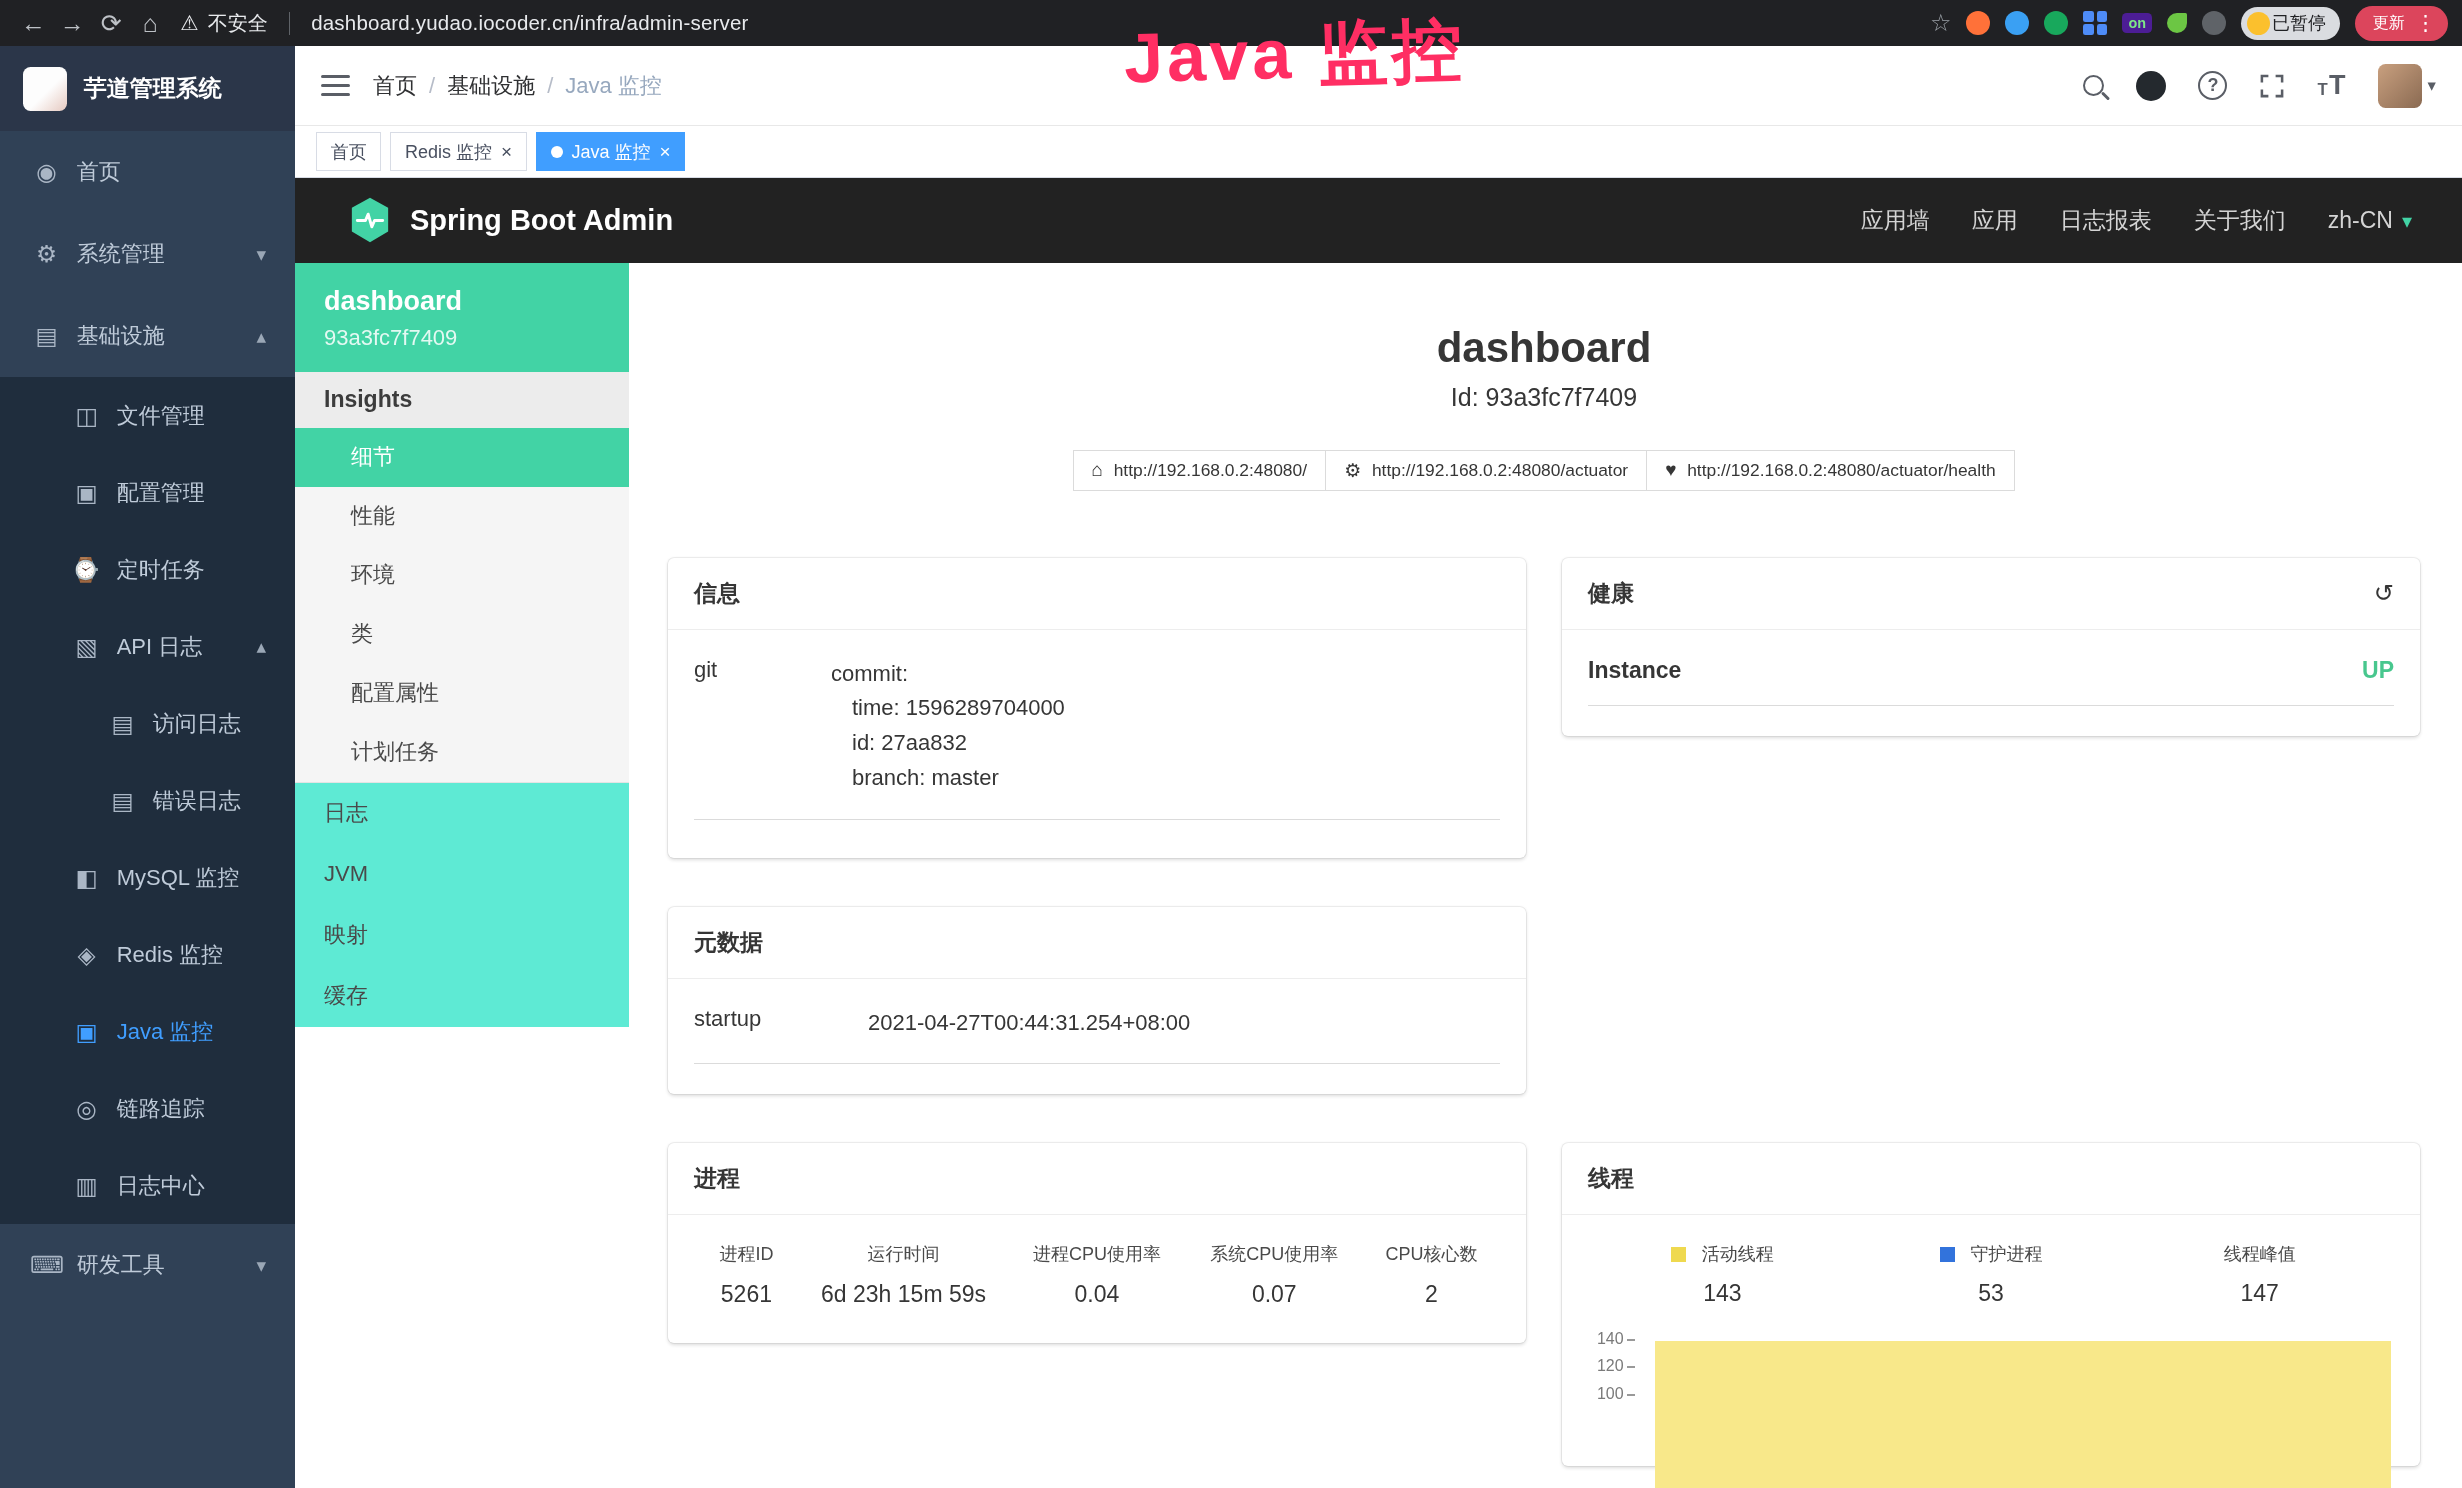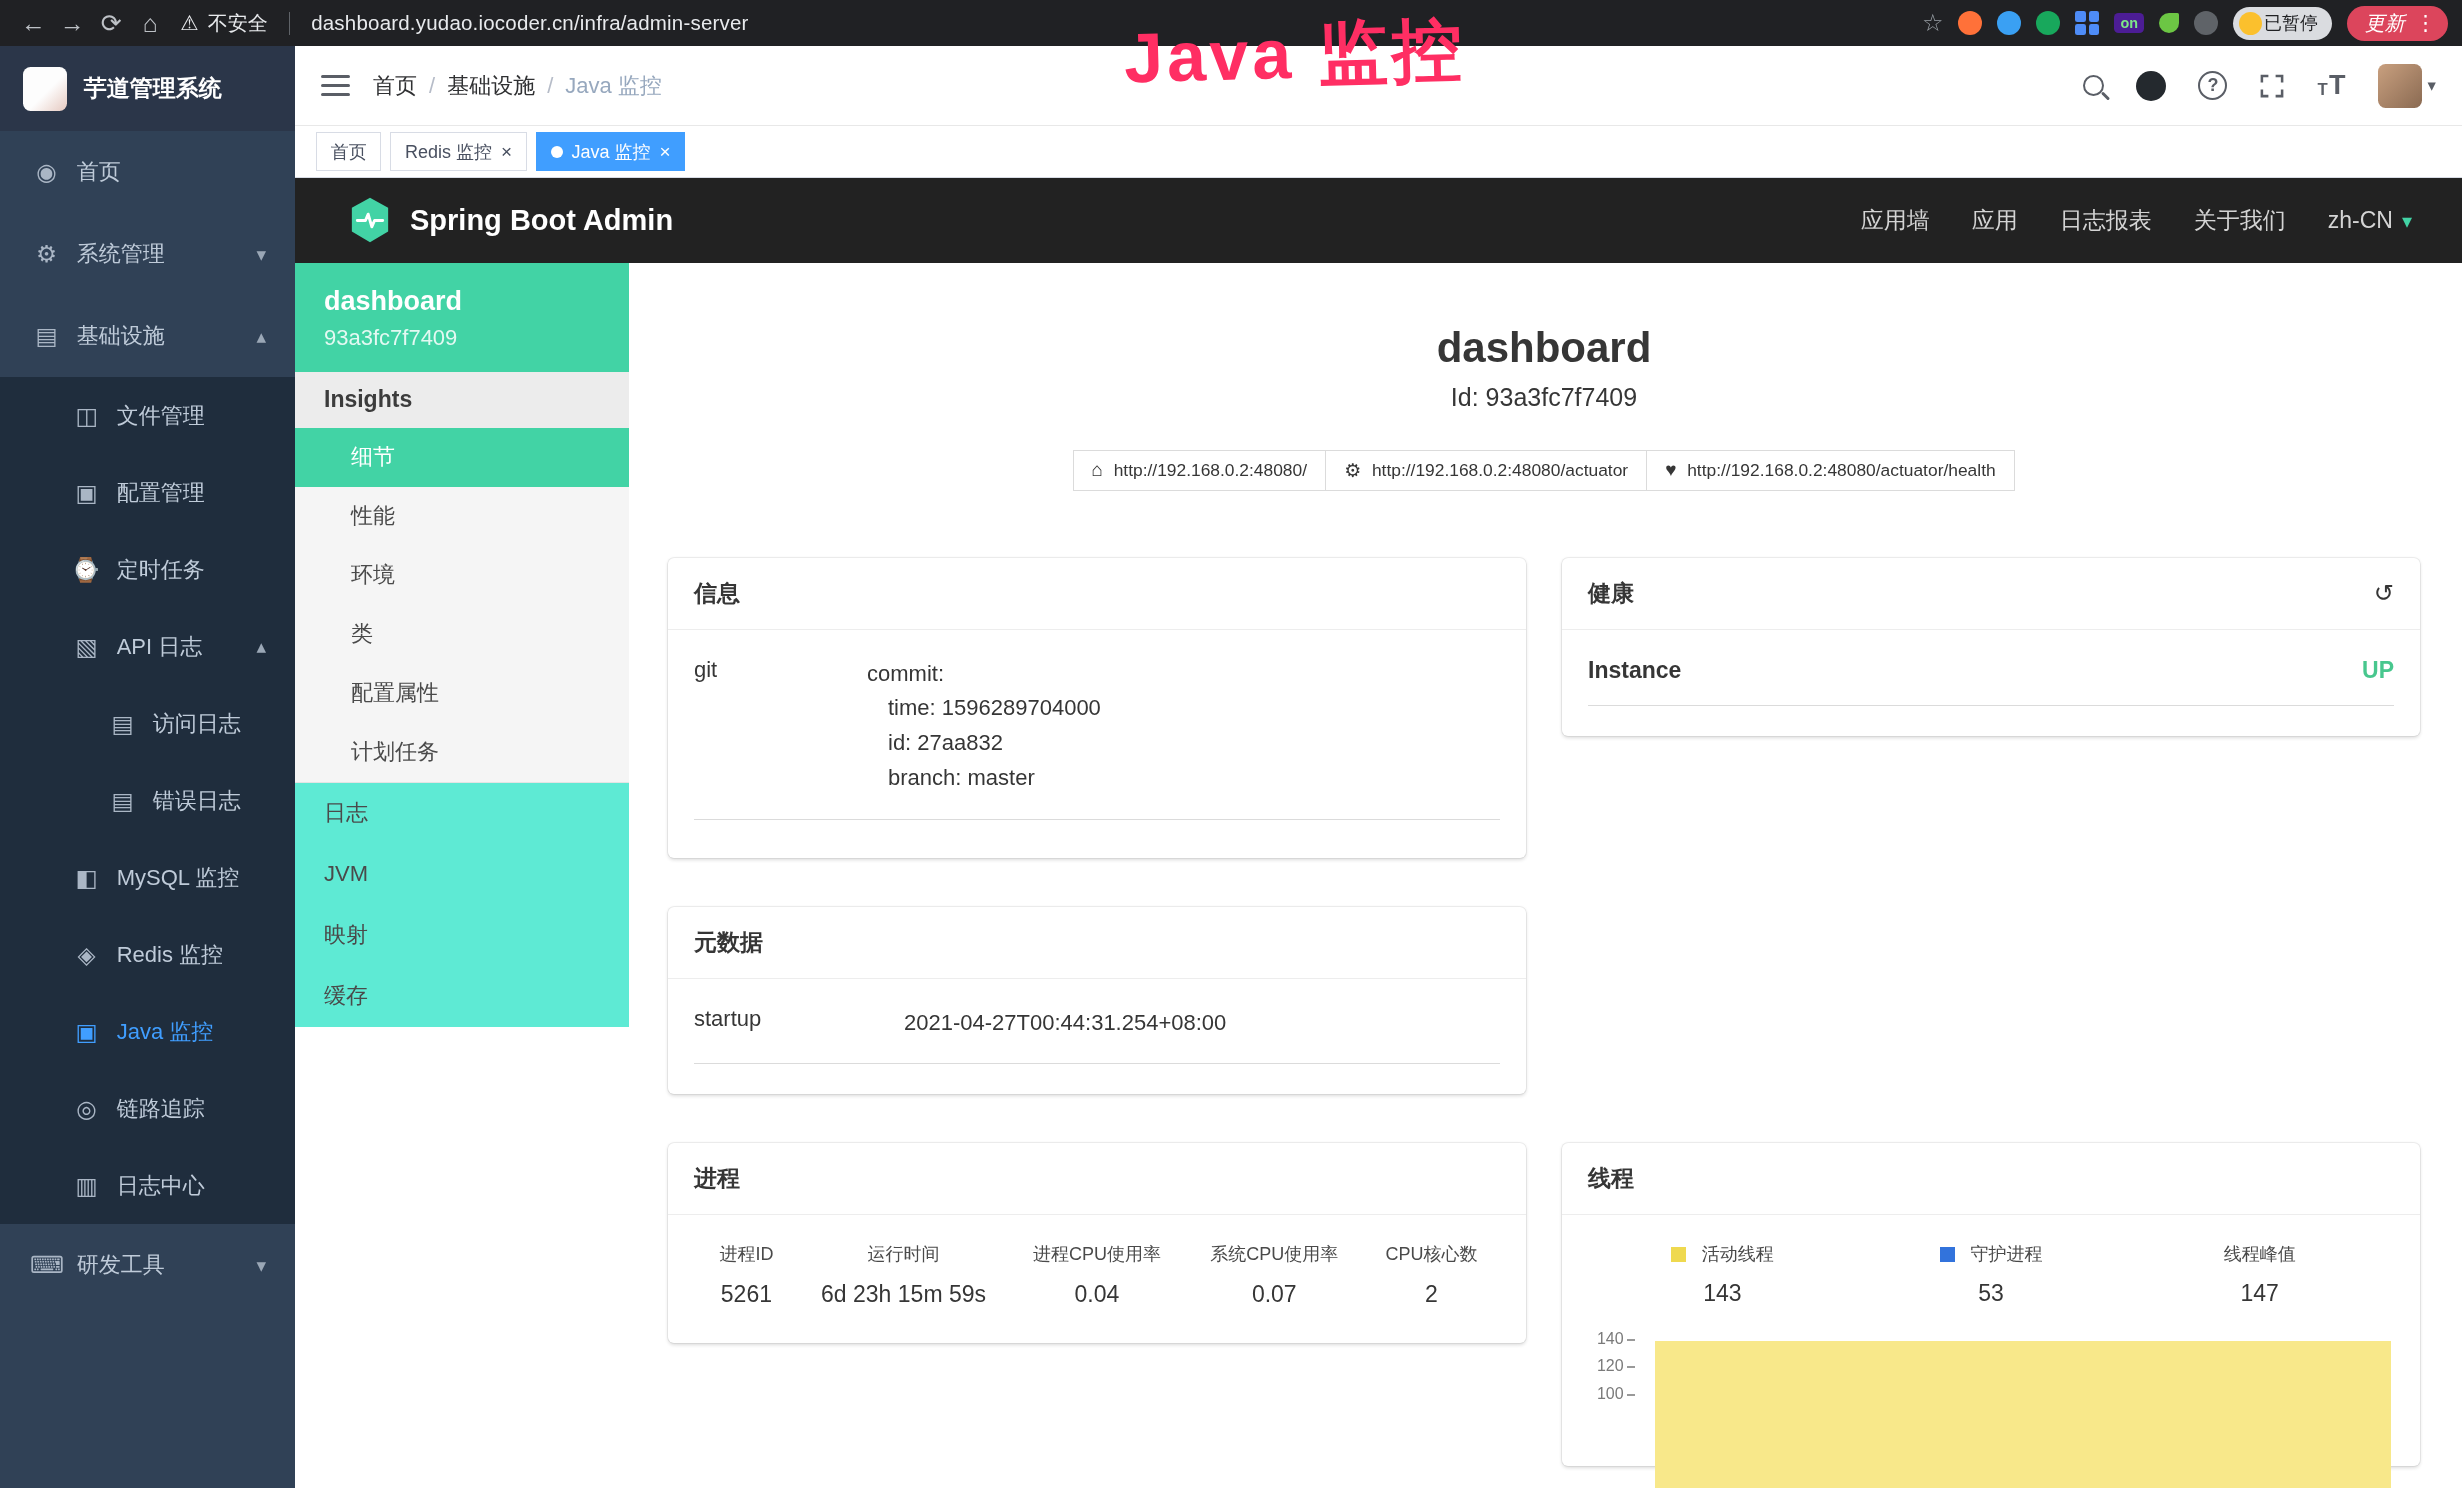--- a/index.html
+++ b/index.html
@@ -22,21 +22,21 @@
   .ext-green { background:#18a85c; }
   .ext-grid { width:24px; height:24px; display:grid; grid-template-columns:1fr 1fr; gap:2.3px; }
   .ext-grid i { background:#4e8cf7; border-radius:2.3px; }
   .ext-on { background:#4c1d95; border-radius:4.6px; padding:2.3px 6px; color:#7ee787; font-size:14.4px; font-weight:700; }
   .ext-leaf { background:#6cc644; width:20px; height:20px; border-radius:50% 1.5px 50% 50%; }
   .ext-puzzle { background:#5f6368; }
   .paused-pill { background:#dadce0; border-radius:758px; height:33px; display:flex; align-items:center; gap:2px; padding:0 13.7px 0 6px; }
   .face { width:23px; height:23px; border-radius:50%; background:#fbc02d; }
   .paused-txt { font-size:18px; color:#202124; }
   .update-pill { background:#dc455c; border-radius:758px; height:35px; display:flex; align-items:center; gap:10.6px; padding:0 12px 0 18px; color:#fff; cursor:pointer; }
-  .update-txt { font-size:20px;font-style:italic; }
+  .update-txt { font-size:16px; }
   .update-kebab { font-size:21px; }
 
   
   .shell { display:flex; height:1443px; }
 
   
   .main-sidebar { width:295px; background:#304156; flex-shrink:0; color:#bfcbd9; overflow:hidden; }
   .logo-row { height:85px; display:flex; align-items:center; gap:16.7px; padding:0 23px; background:#2b3649; }
   .logo-img { width:44px; height:44px; border-radius:7.6px; background:linear-gradient(135deg,#fdfdfd 55%,#e6c9c0); flex-shrink:0; }
   .logo-title { color:#fff; font-size:23px; font-weight:700; white-space:nowrap; }
@@ -104,21 +104,21 @@
   .links { display:flex; justify-content:center; margin-top:38px; }
   .link-btn { display:flex; align-items:center; gap:10.6px; border:0.8px solid #dbdbdb; background:#fff; padding:0 18px; height:41px; font-size:17.4px; color:#363636; margin-left:-0.8px; cursor:pointer; white-space:nowrap; }
   .link-btn .lic { font-size:19px; color:#363636; }
 
   .cards { margin-top:67px; display:grid; grid-template-columns:1fr 1fr; column-gap:36px; row-gap:49px; align-items:start; }
   .card { background:#fff; border-radius:6px; box-shadow:0 1.5px 3.8px rgba(10,10,10,.14), 0 0 0 0.8px rgba(10,10,10,.07); }
   .card-h { padding:20px 26px; font-size:23px; font-weight:700; color:#363636; border-bottom:0.8px solid #ededed; display:flex; align-items:center; justify-content:space-between; }
   .card-b { padding:27px 26px 30px; }
   .hist-ic { font-size:24px; font-weight:400; color:#363636; cursor:pointer; }
 
-  .kv { display:flex; border-bottom:0.8px solid #dbdbdb; padding-bottom:23px;gap:36px; }
+  .kv { display:flex; border-bottom:0.8px solid #dbdbdb; padding-bottom:23px; }
   .kv-label { width:137px; flex-shrink:0; font-size:22px; color:#363636; }
   .kv-val { flex:1; font-size:22px; color:#363636; line-height:1.58; }
   .sub-line { padding-left:21px; }
   .info-body { min-height:228px; }
   .meta-body { min-height:106px; }
 
   .hrow { display:flex; justify-content:space-between; align-items:center; border-bottom:0.8px solid #dbdbdb; padding-bottom:21px; }
   .hrow .hlabel { font-size:23px; font-weight:700; color:#363636; }
   .hrow .hstatus { font-size:23px; font-weight:700; color:#48c78e; }
 

